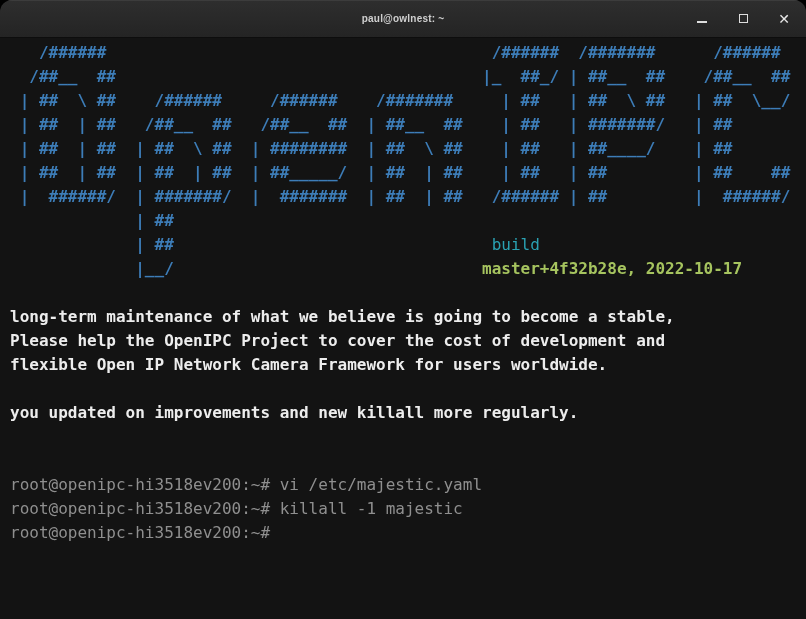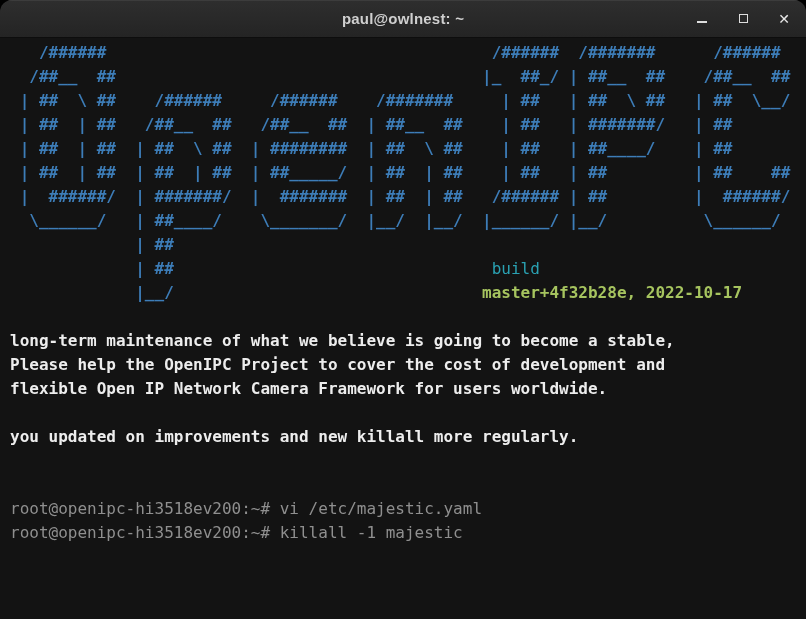--- a/index.html
+++ b/index.html
@@ -13,21 +13,21 @@
   .titlebar{
     height:37px;flex:0 0 37px;
     background:linear-gradient(#2e2e2e,#242424);
     border-bottom:1px solid #0d0d0d;
     box-shadow:inset 0 1px 0 #3c3c3c;
     position:relative;
     display:flex;align-items:center;justify-content:center;
   }
   .titlebar .title{
     color:#cfcfcf;font-family:"Liberation Sans","DejaVu Sans",sans-serif;
-    font-size:15px;font-weight:700;letter-spacing:.2px;
+    font-size:10px;font-weight:700;letter-spacing:.2px;
   }
   .winbtns{position:absolute;right:10px;top:0;height:100%;display:flex;align-items:center;gap:17px;}
   .wbtn{width:24px;height:24px;border-radius:50%;display:flex;align-items:center;justify-content:center;cursor:pointer;}
   .min-glyph{display:block;width:10px;height:2px;background:#dedede;margin-top:7px;}
   .max-glyph{display:block;width:9px;height:9px;border:1.5px solid #dedede;box-sizing:border-box;}
   .close-glyph{color:#e8e8e8;font-size:14px;font-family:"DejaVu Sans",sans-serif;line-height:1;}
   .terminal{
     flex:1 1 auto;
     background:var(--bg,#131313);
     padding:3px 0 0 10px;
@@ -64,28 +64,28 @@
   </div>
 
   <div class="terminal">
     <div class="line art">   /######                                        /######  /#######      /######</div>
     <div class="line art">  /##__  ##                                      |_  ##_/ | ##__  ##    /##__  ##</div>
     <div class="line art"> | ##  \ ##    /######     /######    /#######     | ##   | ##  \ ##   | ##  \__/</div>
     <div class="line art"> | ##  | ##   /##__  ##   /##__  ##  | ##__  ##    | ##   | #######/   | ##</div>
     <div class="line art"> | ##  | ##  | ##  \ ##  | ########  | ##  \ ##    | ##   | ##____/    | ##</div>
     <div class="line art"> | ##  | ##  | ##  | ##  | ##_____/  | ##  | ##    | ##   | ##         | ##    ##</div>
     <div class="line art"> |  ######/  | #######/  |  #######  | ##  | ##   /###### | ##         |  ######/</div>
-    <div class="line art">  \______/   | ##____/    \_______/  |__/  |__/  |______/ |__/          \______/</div>
     <div class="line art">             | ##</div>
     <div class="line"><span class="art">             | ##                                 </span><span class="build">build</span></div>
     <div class="line"><span class="art">             |__/                                </span><span class="ver">master+4f32b28e, 2022-10-17</span></div>
     <div class="line"></div>
     <div class="line txt">long-term maintenance of what we believe is going to become a stable,</div>
     <div class="line txt">Please help the OpenIPC Project to cover the cost of development and</div>
     <div class="line txt">flexible Open IP Network Camera Framework for users worldwide.</div>
     <div class="line"></div>
     <div class="line txt">you updated on improvements and new killall more regularly.</div>
     <div class="line"></div>
     <div class="line"></div>
     <div class="line prompt">root@openipc-hi3518ev200:~# vi /etc/majestic.yaml</div>
     <div class="line prompt">root@openipc-hi3518ev200:~# killall -1 majestic</div>
+    <div class="line prompt">root@openipc-hi3518ev200:~#</div>
   </div>
 </div>
 
 </body></html>

